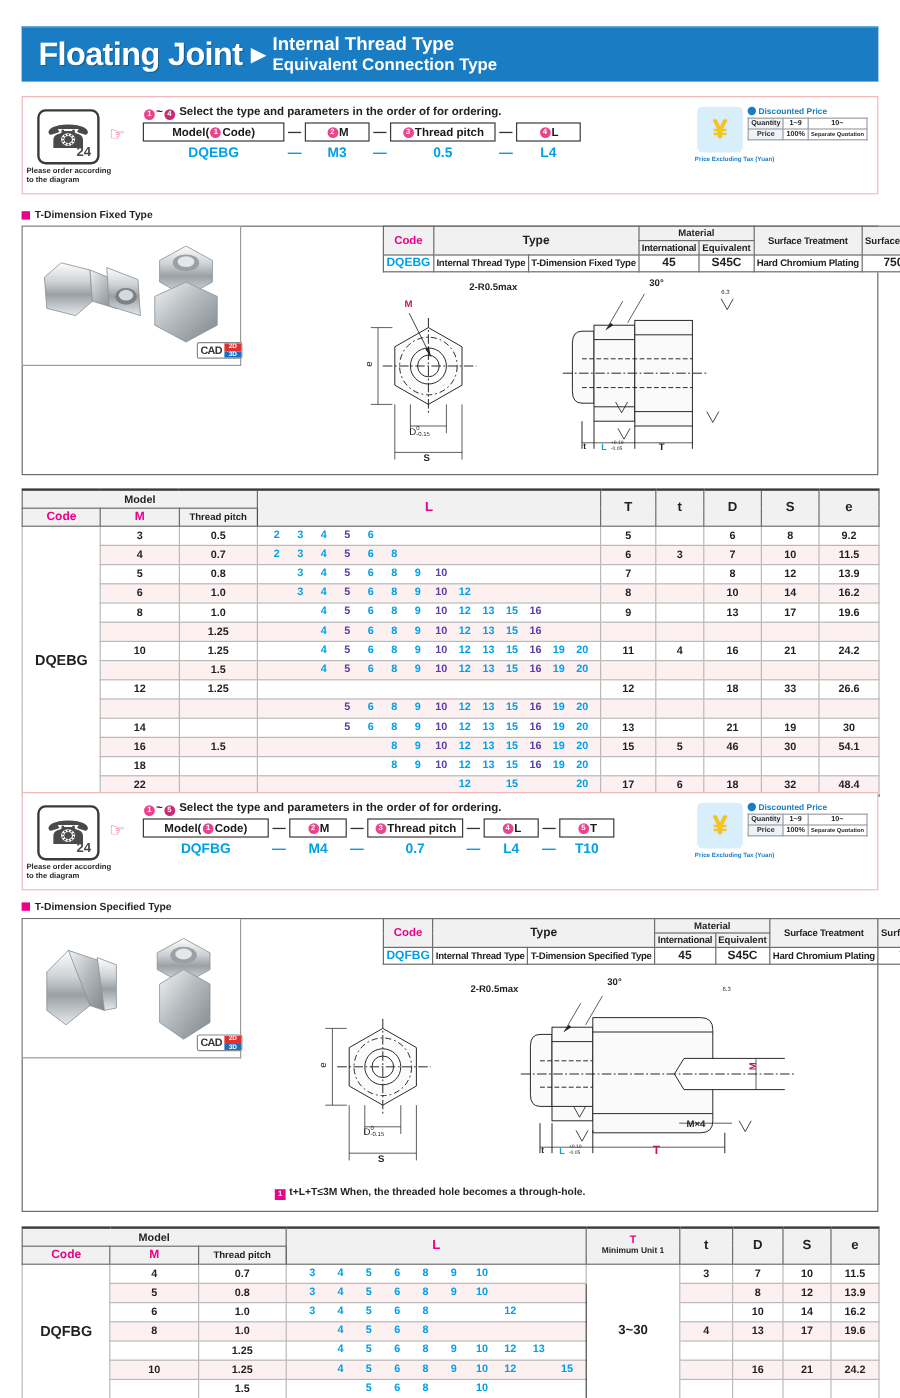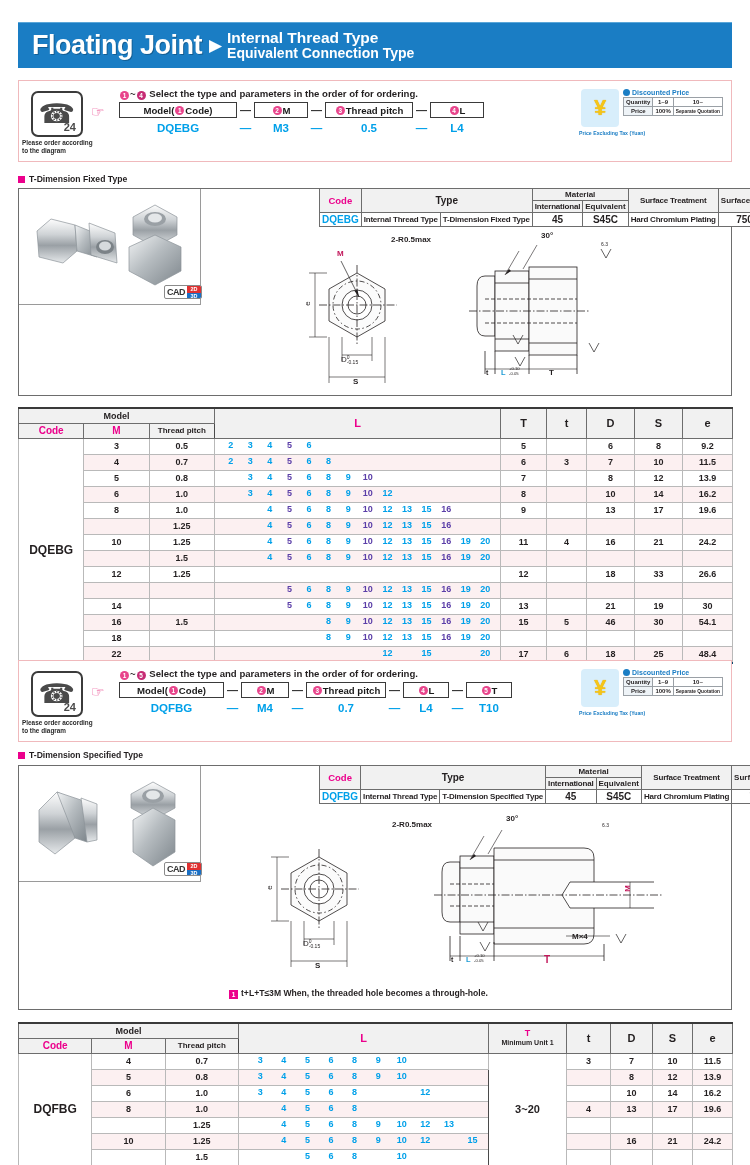--- a/index.html
+++ b/index.html
@@ -716,21 +716,21 @@
         <td class="thickl botline">
           <div class="lcell">
             <span class="cy" style="left:172.4px">12</span>
             <span class="cy" style="left:211.6px">15</span>
             <span class="cy" style="left:270.3px">20</span>
           </div>
         </td>
         <td class="thickl botline">17</td>
         <td class=" botline">6</td>
         <td class=" botline">18</td>
-        <td class=" botline">25</td>
+        <td class=" botline">32</td>
         <td class=" botline">48.4</td>
       </tr>
     </tbody>
   </table>
 
 <div class="orderbox" id="order2">
   <div class="phone-ic">
     <span class="glyph">☎</span>
       <span class="num24">24</span>
   </div>
@@ -979,21 +979,21 @@
           <div class="lcell">
             <span class="cy" style="left:21.2px">3</span>
             <span class="cy" style="left:44.8px">4</span>
             <span class="cy" style="left:68.4px">5</span>
             <span class="cy" style="left:92.0px">6</span>
             <span class="cy" style="left:115.6px">8</span>
             <span class="cy" style="left:139.2px">9</span>
             <span class="cy" style="left:162.7px">10</span>
           </div>
         </td>
-        <td rowspan="7" class="cy thickl" style="font-size:11px">3~20</td>
+        <td rowspan="7" class="cy thickl" style="font-size:11px">3~30</td>
         <td class="">3</td>
         <td class="">7</td>
         <td class="">10</td>
         <td class="">11.5</td>
       </tr>
       <tr class="alt">
         <td class="cy thickl">5</td>
         <td class="cy">0.8</td>
         <td class="thickl">
           <div class="lcell">

